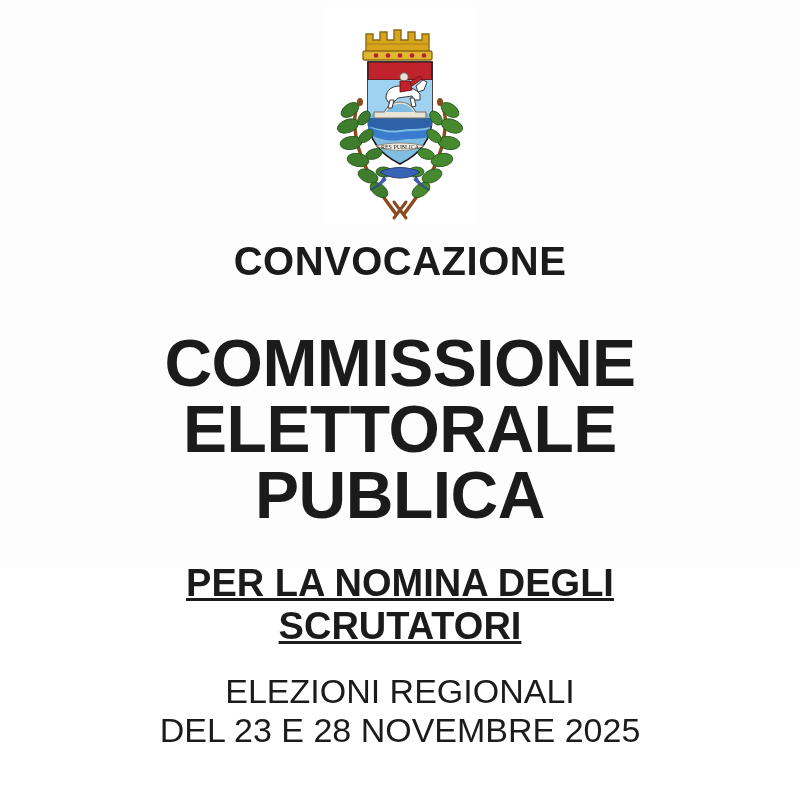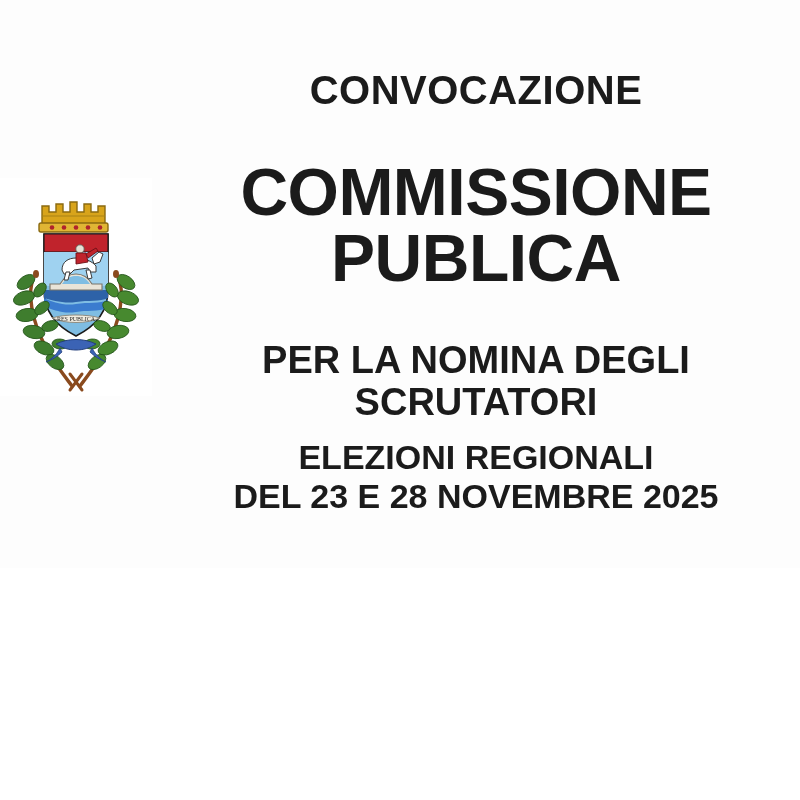--- a/index.html
+++ b/index.html
@@ -12,21 +12,21 @@
     background: #ffffff;
     font-family: "Liberation Sans", sans-serif;
     overflow: hidden;
   }
   .page {
     position: relative;
     width: 800px;
     height: 568px;
     background: #fdfdfd;
     display: flex;
-    flex-direction: row;
+    flex-direction: column;
     align-items: center;
   }
   
   .crest-wrap {
     width: 152px;
     height: 218px;
     margin-top: 6px;
     background: #ffffff;
     position: relative;
   }
@@ -56,32 +56,33 @@
     letter-spacing: -0.5px;
   }
   .title-main .t-line {
     display: block;
     white-space: nowrap;
   }
   .subtitle {
     font-size: 38px;
     font-weight: bold;
     line-height: 1.12;
-    margin-top: 48px;
+    margin-top: 34px;
     letter-spacing: 0px;
+    text-decoration: underline;
   }
   .subtitle .s-line {
     display: block;
     white-space: nowrap;
   }
   .electiondate {
     font-size: 34px;
-    font-weight: bold;
+    font-weight: normal;
     line-height: 1.14;
-    margin-top: 14px;
+    margin-top: 25px;
     letter-spacing: 0px;
   }
   .electiondate .e-line {
     display: block;
     white-space: nowrap;
   }
 </style>
 </head>
 <body>
 
@@ -188,20 +189,21 @@
       </g>
     </svg>
   </div>
 
   <div class="text-block">
 
     <div class="line-convocazione">CONVOCAZIONE</div>
 
     <div class="title-main">
       <span class="t-line">COMMISSIONE</span>
+      <span class="t-line">ELETTORALE</span>
       <span class="t-line">PUBLICA</span>
     </div>
 
     <div class="subtitle">
       <span class="s-line">PER LA NOMINA DEGLI</span>
       <span class="s-line">SCRUTATORI</span>
     </div>
 
     <div class="electiondate">
       <span class="e-line">ELEZIONI REGIONALI</span>

